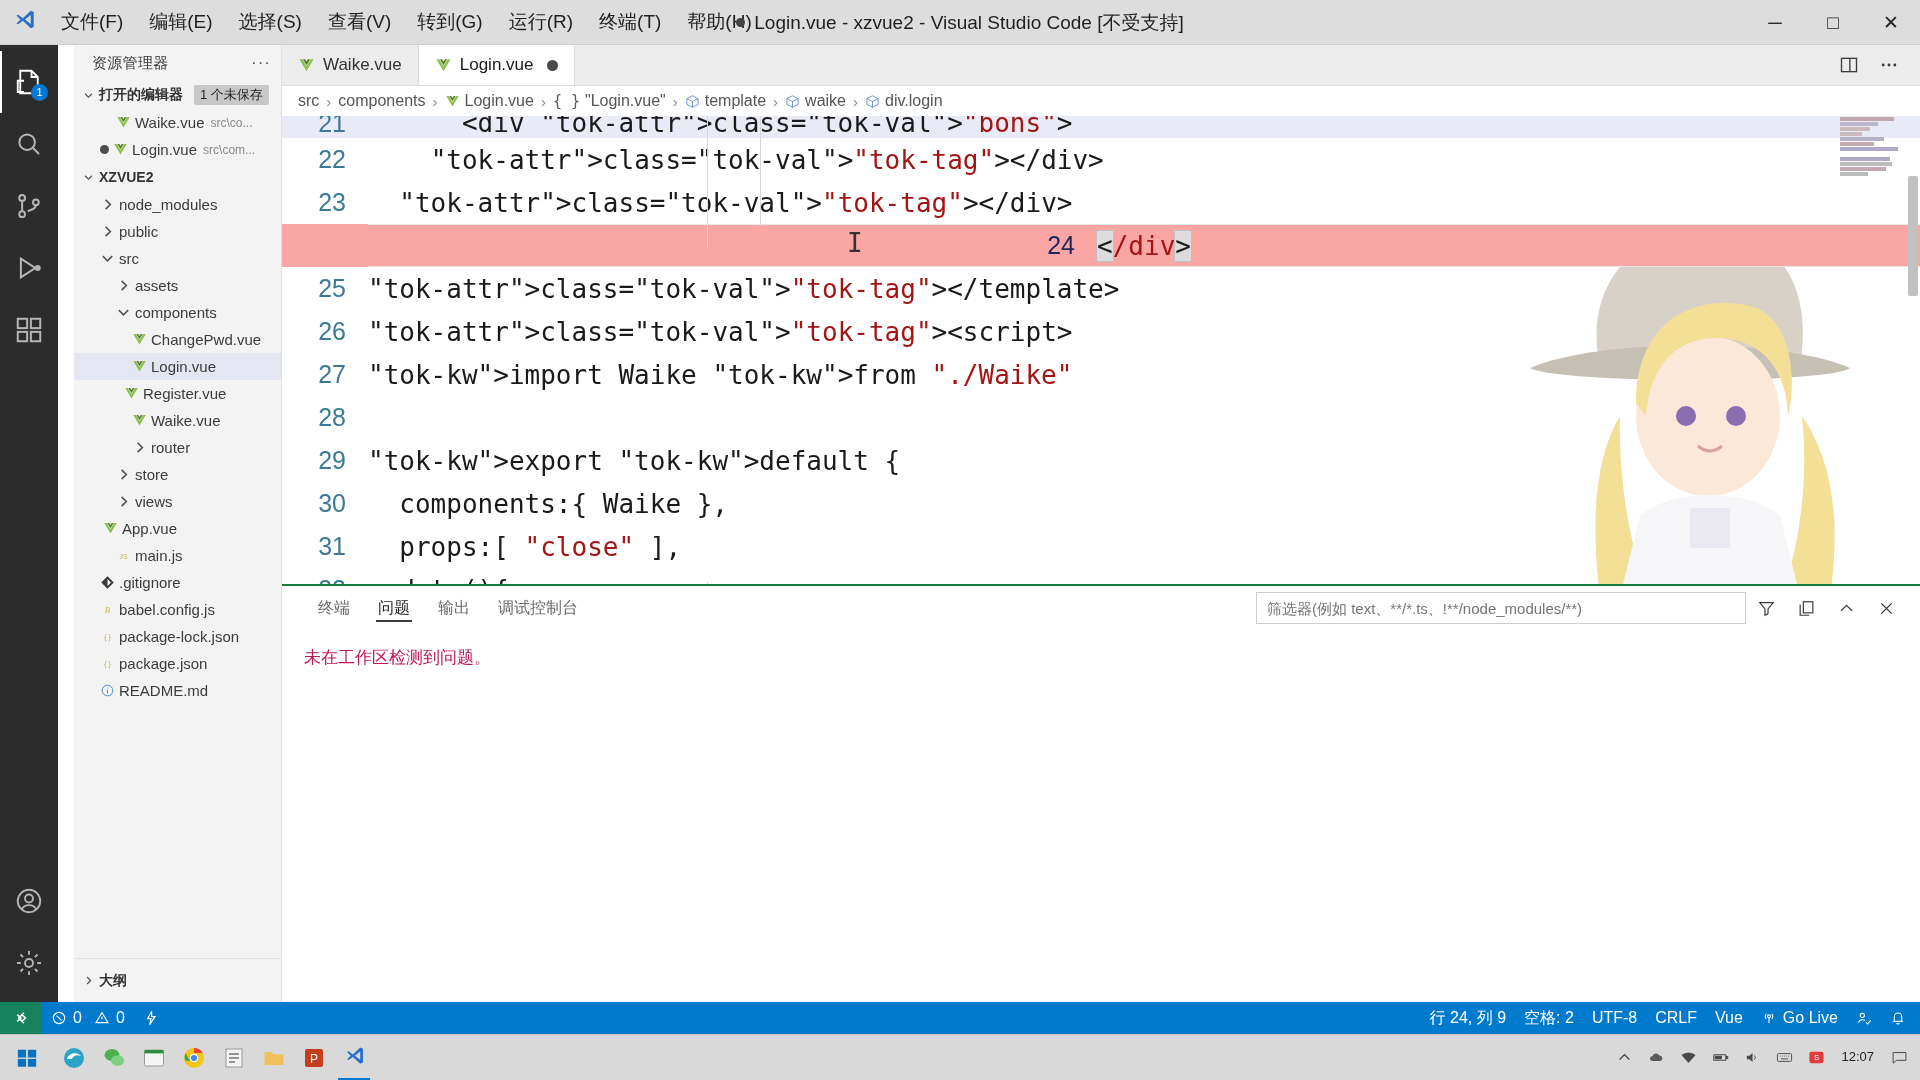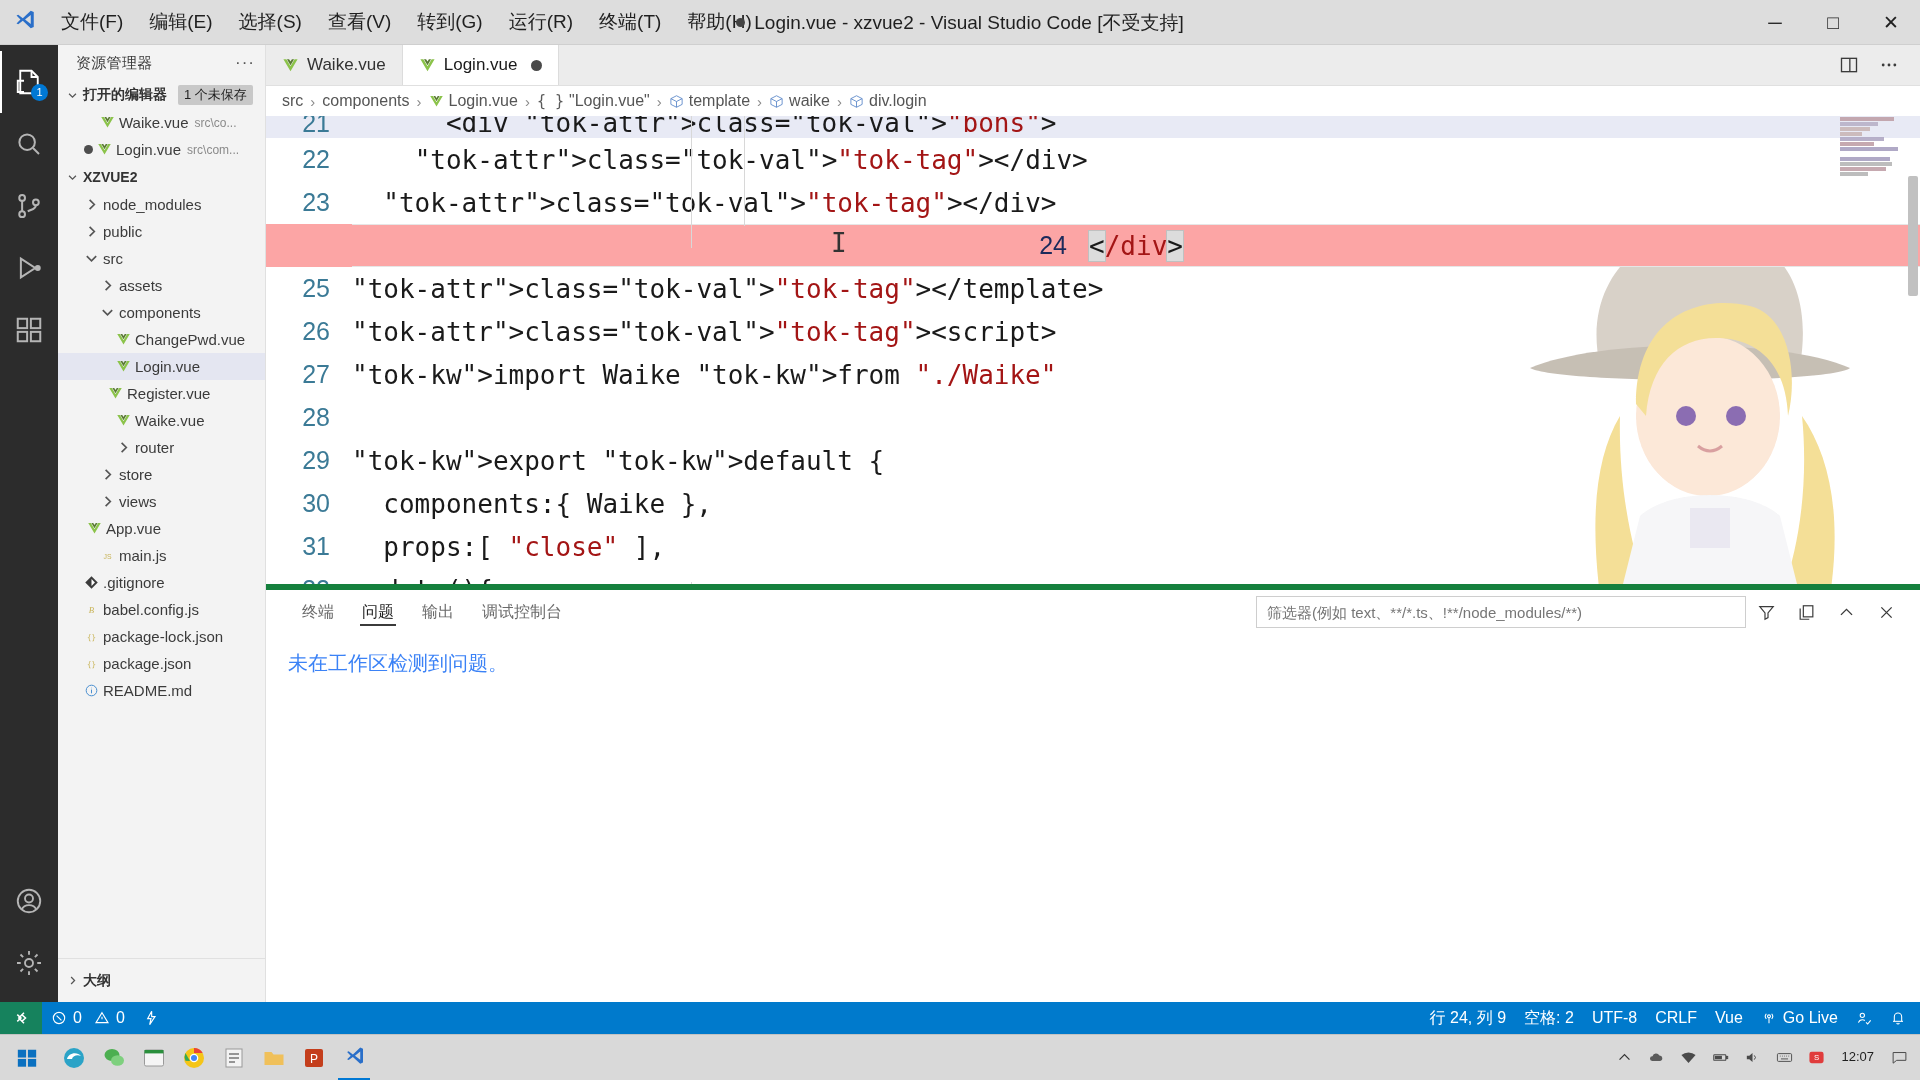--- a/index.html
+++ b/index.html
@@ -90,20 +90,21 @@
   .act-spacer { flex: 1 1 auto; }
 
   
   .sidebar {
     width: 208px; flex: 0 0 208px;
     background: #f3f3f3;
     border-right: 1px solid #e0e0e0;
     display: flex; flex-direction: column;
     min-height: 0;
     position: relative;
+    margin-left: 16px;
   }
   .sb-title {
     height: 36px; display: flex; align-items: center;
     justify-content: space-between;
     padding: 0 10px 0 18px;
     font-size: 15px; color: #3b3b3b;
     letter-spacing: .3px;
   }
   .sb-dots { font-size: 17px; color: #555; letter-spacing: 1px; }
   .sb-section-head {
@@ -235,21 +236,21 @@
   .minimap {
     position: absolute; right: 14px; top: 0; width: 72px; bottom: 0;
     overflow: hidden; opacity: .9;
   }
   .mm-line { height: 4px; margin: 1px 0 1px 6px; }
 
   
   .panel {
     flex: 0 0 418px; height: 418px;
     background: #ffffff;
-    border-top: 6px solid #15803d;
+    border-top: 2px solid #15803d;
     display: flex; flex-direction: column;
     min-height: 0;
   }
   .panel-head {
     height: 44px; display: flex; align-items: center;
     padding-left: 22px; gap: 0;
   }
   .panel-tab {
     font-size: 16px; color: #6a6a6a; padding: 0 14px;
     height: 44px; display: flex; align-items: center;
@@ -277,21 +278,21 @@
     background: transparent;
   }
   .filter-box input::placeholder { color: #767676; }
   .pa-btn {
     width: 40px; height: 40px; display: flex; align-items: center; justify-content: center;
     color: #3b3b3b;
   }
   .pa-btn svg { width: 19px; height: 19px; }
   .panel-body {
     flex: 1 1 auto; padding: 16px 0 0 22px;
-    font-size: 20px; color: #3b82f6;
+    font-size: 17px; color: #be185d;
   }
 
   
   .statusbar {
     height: 32px; flex: 0 0 32px;
     background: #007acc; color: #fff;
     display: flex; align-items: center;
     font-size: 16px;
   }
   .sb-remote {

